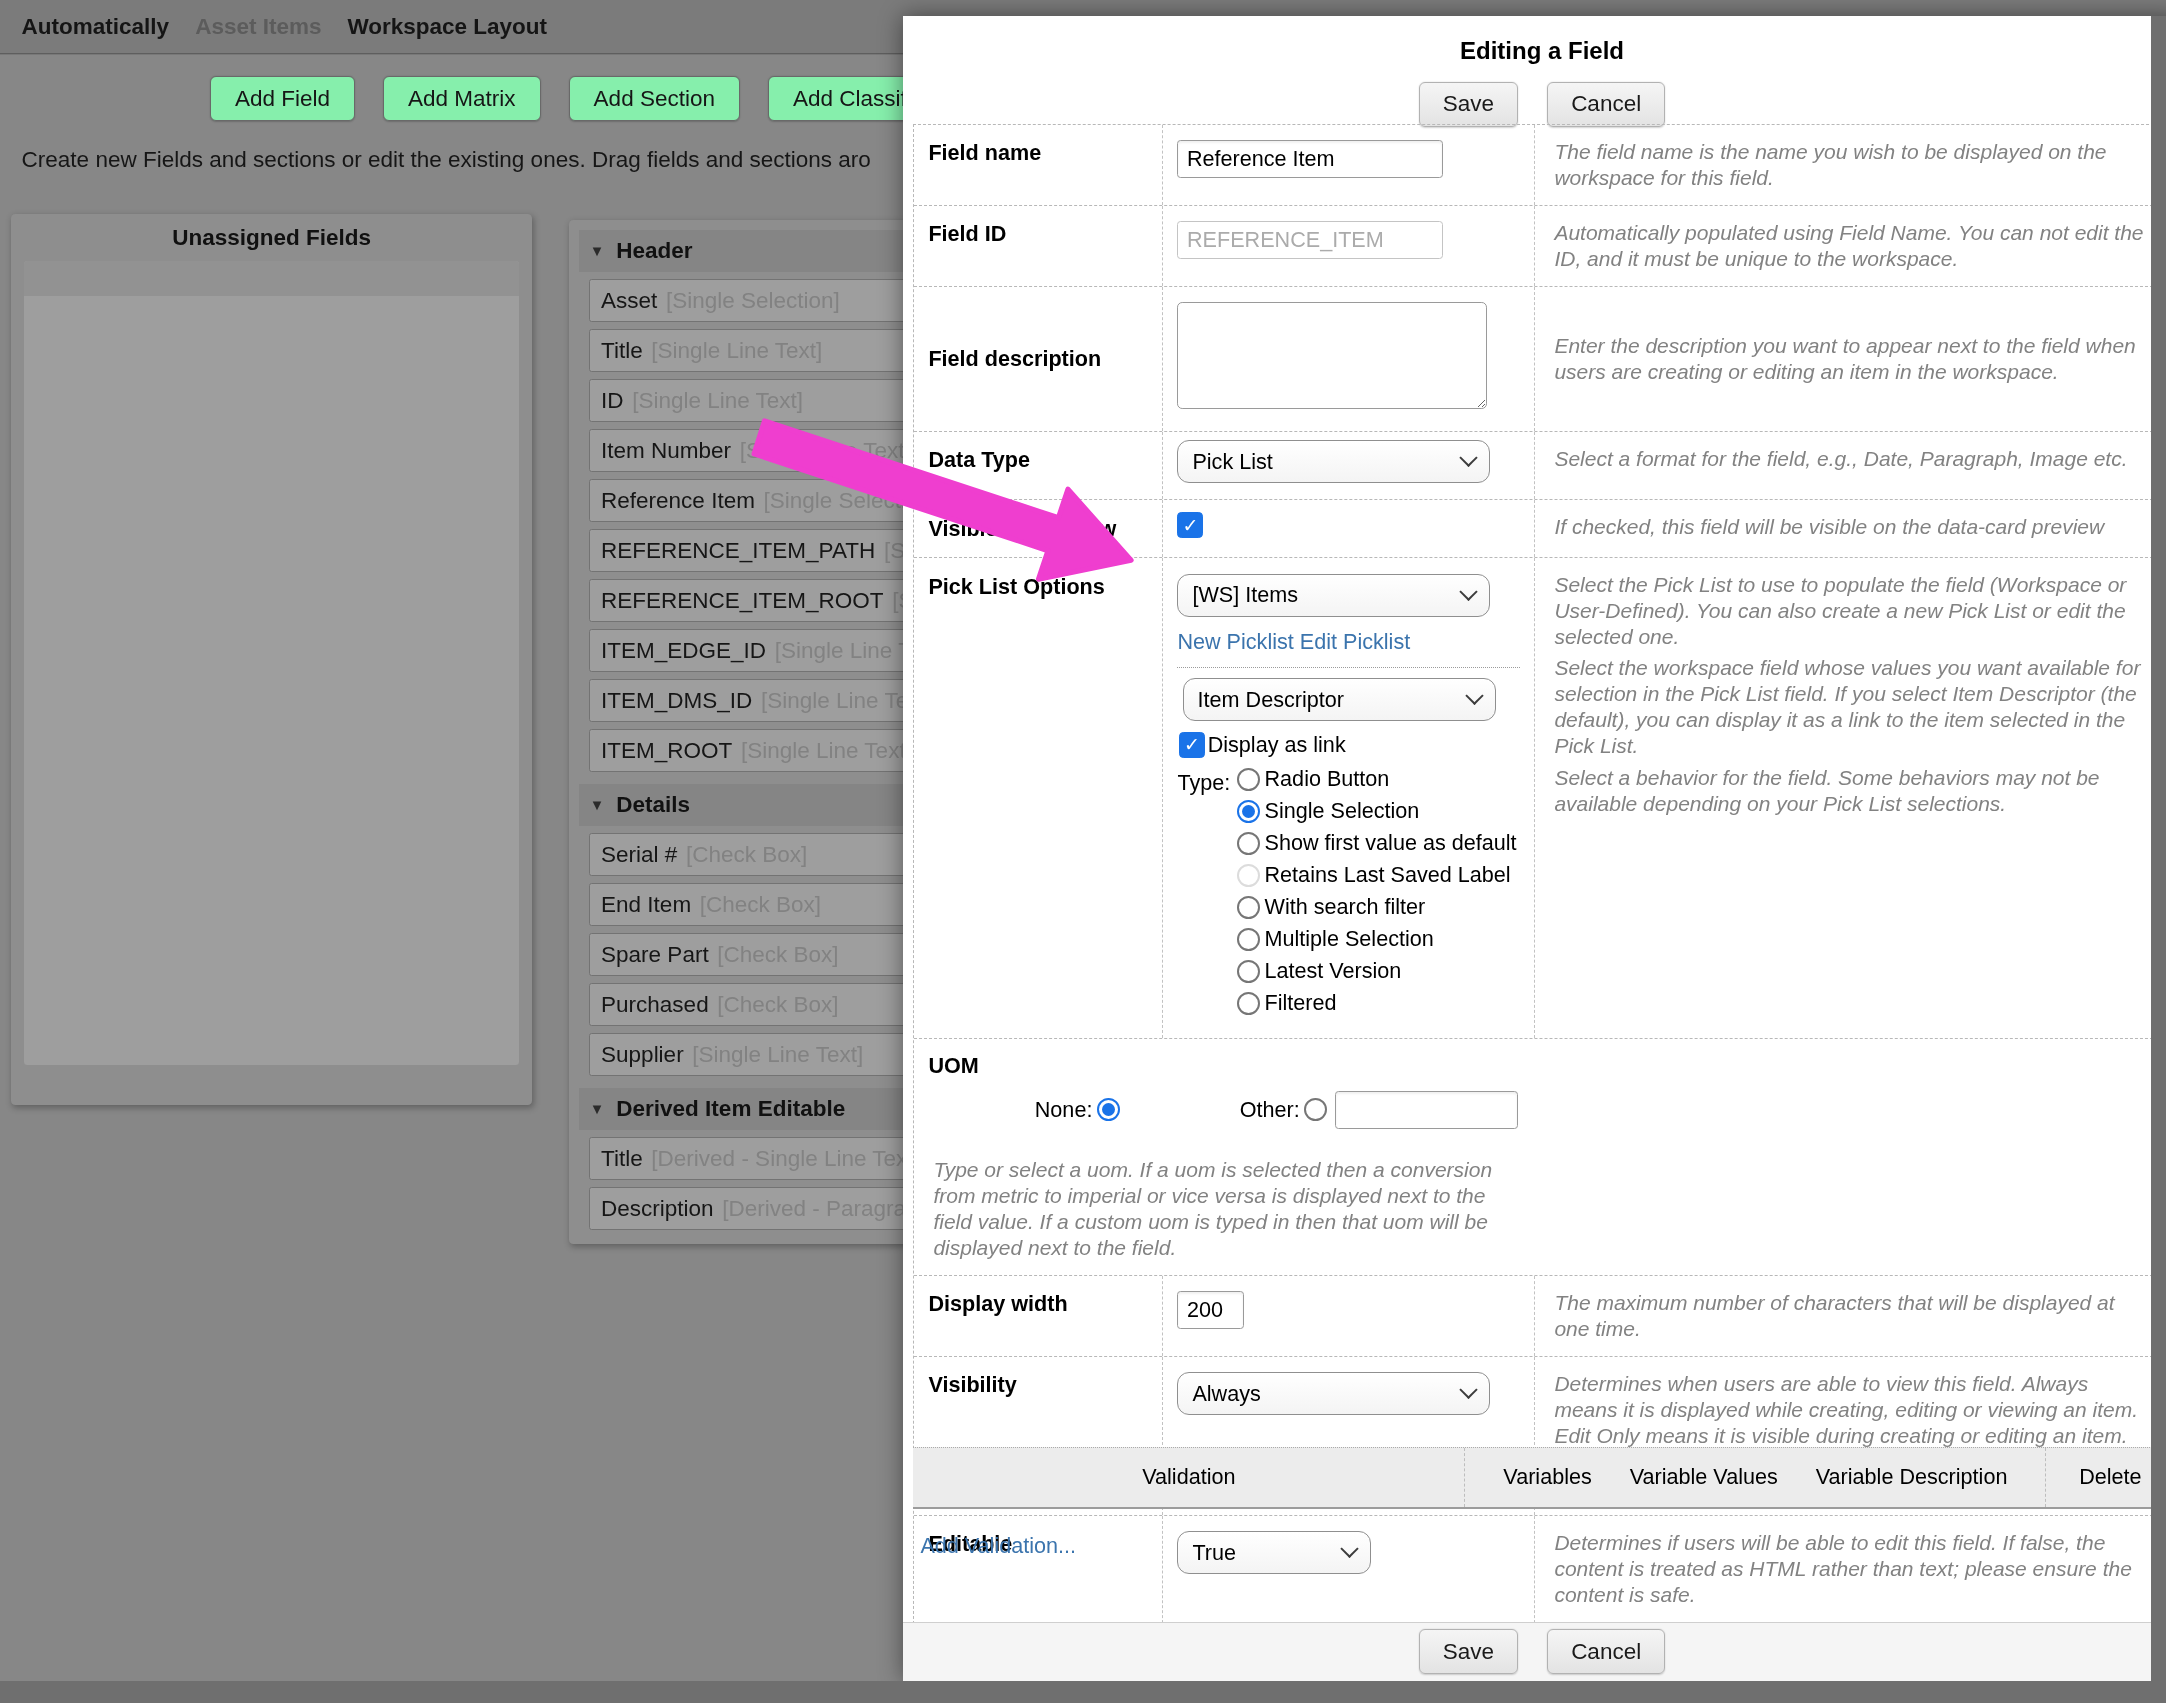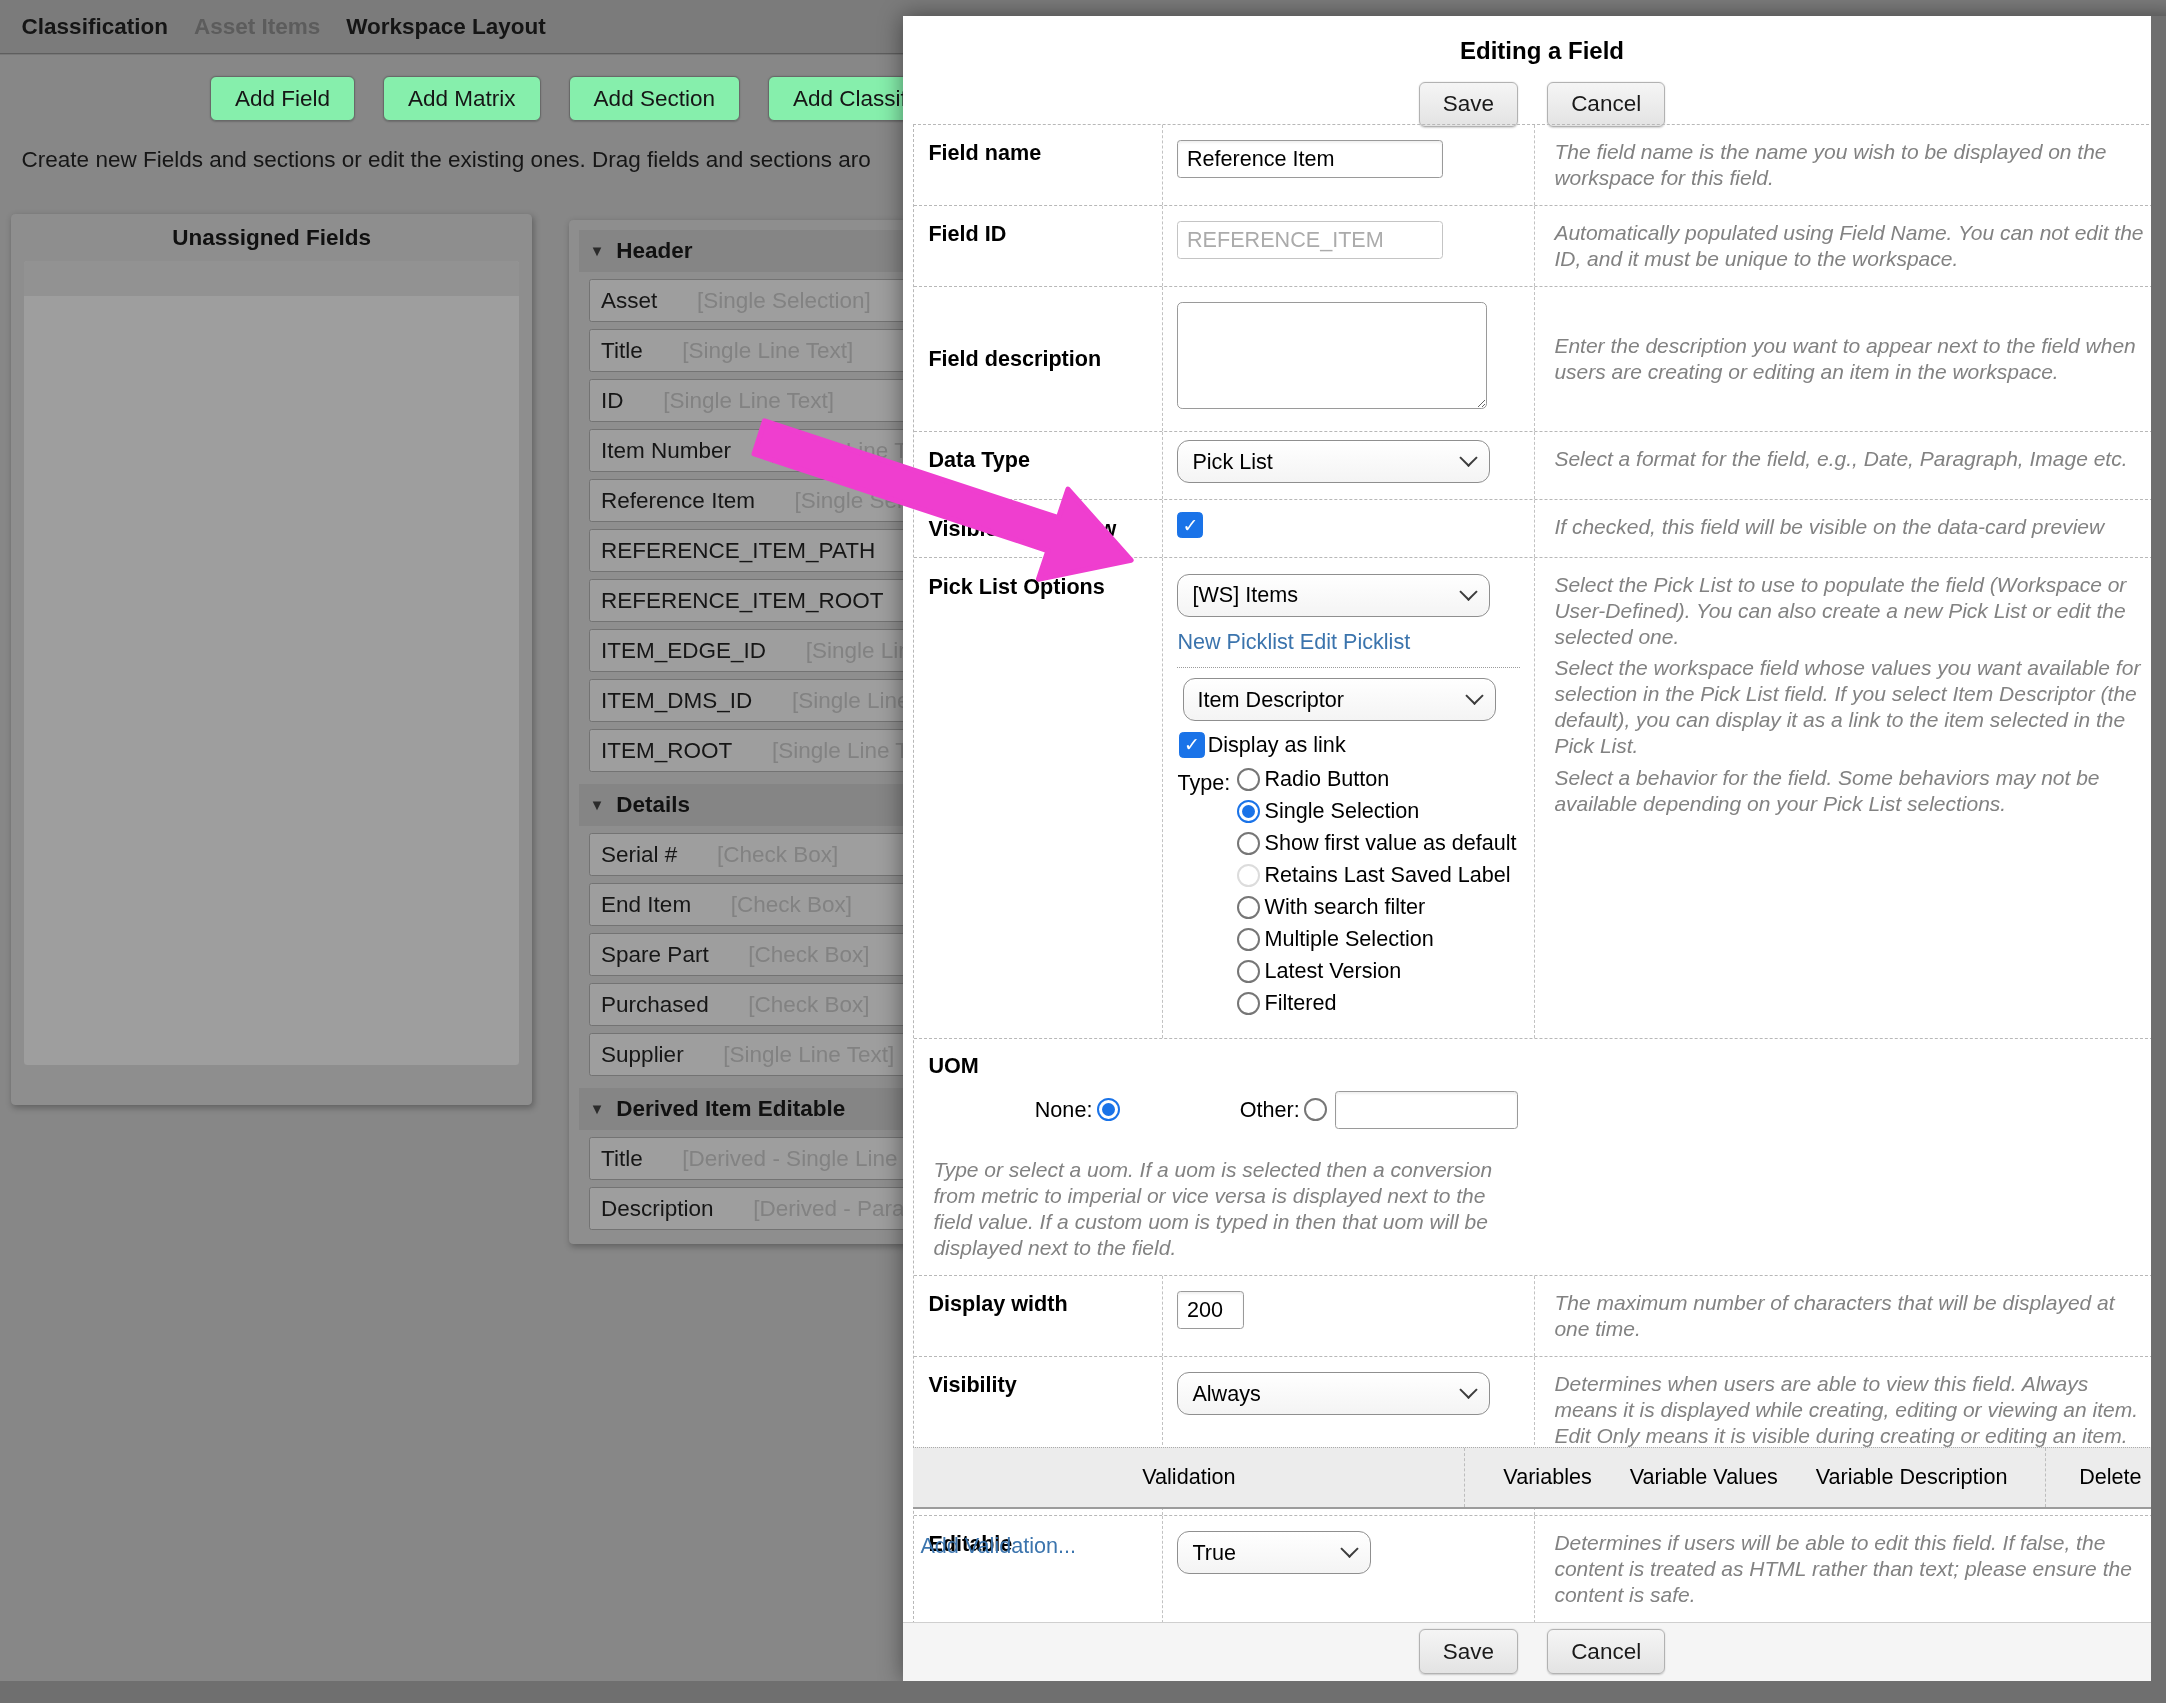--- a/index.html
+++ b/index.html
@@ -39,21 +39,21 @@
   .mid-panel { position:absolute; left:569px; top:165px; width:363px;
     background:#8e8e8e; border-radius:4.3px; box-shadow:1.7px 2.6px 6px rgba(0,0,0,.28);
     padding:10.4px 0 14px 10.4px; }
   .sec-bar { height:42px; background:#858585; display:flex; align-items:center;
     padding-left:10.4px; font-weight:bold; font-size:22.5px; color:#111;
     margin-top:12px; white-space:nowrap; }
   .sec-bar:first-child { margin-top:0; }
   .tri { font-size:14.7px; color:#2b2b2b; margin-right:12px; }
   .fbox { height:43px; margin:7px 0 0 9.5px; background:#9e9e9e;
     border:0.9px solid #737373; border-radius:2.6px; display:flex; align-items:center;
-    padding-left:11.2px; font-size:22.5px; color:#161616; white-space:nowrap; overflow:hidden;gap:31px; }
+    padding-left:11.2px; font-size:22.5px; color:#161616; white-space:nowrap; overflow:hidden; }
   .ftype { color:#828282; margin-left:8.6px; }
 
   
   .modal { position:absolute; left:903px; top:15.6px; width:1278px; height:1665px;
     background:#ffffff; z-index:10; box-shadow:0 0 22.5px rgba(0,0,0,.45); }
   .m-title { text-align:center; font-size:24px; font-weight:bold; color:#000;
     padding-top:21px; }
   .m-btnrow { display:flex; justify-content:center; gap:29px; margin-top:17.3px; }
   .btn { min-width:93px; height:45px; padding:8px 23px; font-size:22.5px; color:#1a1a1a;
     background:linear-gradient(#f5f5f5,#e3e3e3); border:0.9px solid #b2b2b2;
@@ -129,21 +129,21 @@
     background:#6f6f6f; z-index:20; }
   .right-strip { position:absolute; left:2151px; top:15.6px; width:15.6px; height:1665px;
     background:#6f6f6f; z-index:20; }
 
   .arrow-svg { position:absolute; left:0; top:0; z-index:60; pointer-events:none; }
 </style>
 </head>
 <body>
 
 <div class="topbar">
-  <span class="tab">Classification</span>
+  <span class="tab">Automatically</span>
   <span class="tab dim">Asset Items</span>
   <span class="tab">Workspace Layout</span>
 </div>
 
 <div class="content">
   <div class="toolbar">
     <div class="gbtn">Add Field</div>
     <div class="gbtn">Add Matrix</div>
     <div class="gbtn">Add Section</div>
     <div class="gbtn">Add Classification</div>

